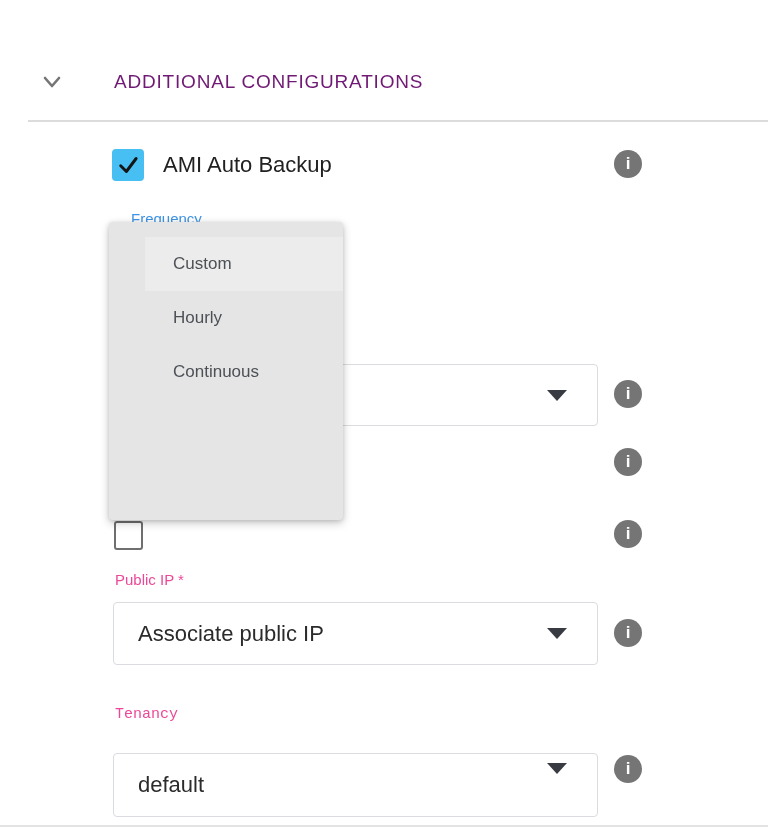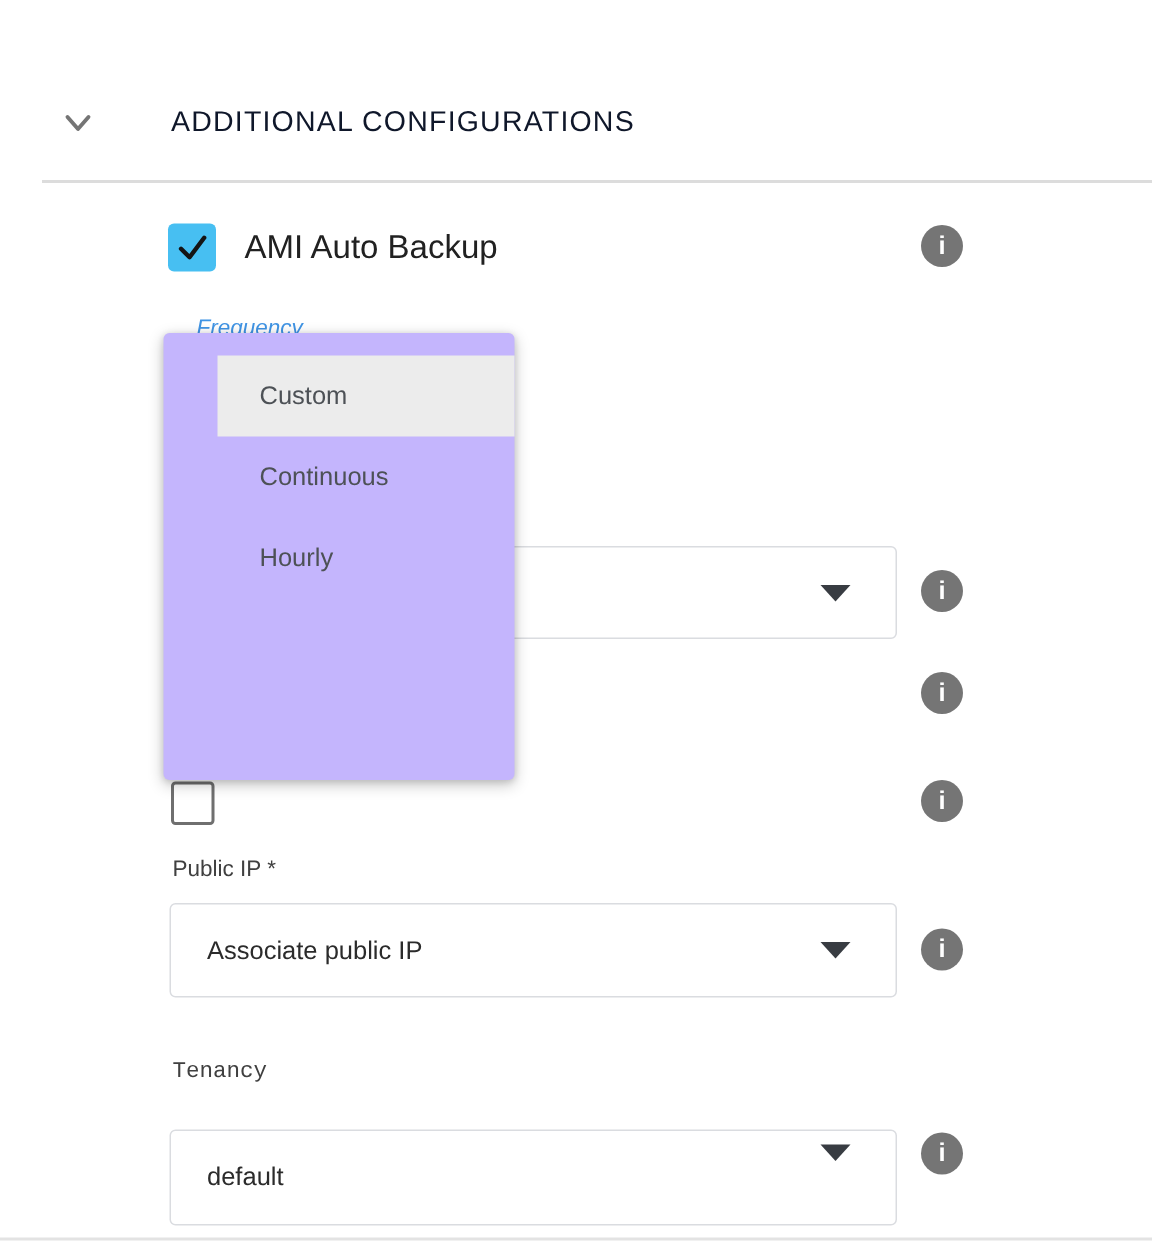--- a/index.html
+++ b/index.html
@@ -2,66 +2,66 @@
 <html><head>
 <meta charset="utf-8">
 <style>
   html,body{margin:0;padding:0;background:#fff;}
   .page{position:relative;width:768px;height:831px;background:#ffffff;overflow:hidden;
         font-family:"Liberation Sans", sans-serif;}
 
   
   .chevron{position:absolute;left:40px;top:70px;width:24px;height:24px;cursor:pointer;}
   .section-title{position:absolute;left:114px;top:71px;font-size:19px;line-height:22px;
-        color:#0f172a;letter-spacing:0.8px;}
+        color:#701a75;letter-spacing:0.8px;}
   .divider-top{position:absolute;left:28px;top:120px;width:740px;height:2px;background:#dcdcdc;}
   .divider-bottom{position:absolute;left:0;top:825px;width:768px;height:2px;background:#e3e3e3;}
 
   
   .cb-checked{position:absolute;left:112px;top:149px;width:32px;height:32px;border-radius:4px;
         background:#47bff2;display:flex;align-items:center;justify-content:center;cursor:pointer;}
   .cb-unchecked{position:absolute;left:114px;top:521px;width:29px;height:29px;border-radius:3px;
         background:#fff;border:2px solid #6f6f6f;box-sizing:border-box;cursor:pointer;z-index:1;}
   .cb-label{position:absolute;font-size:22px;color:#212121;line-height:20px;}
   .ami-label{left:163px;top:155px;}
   .mon-label{left:163px;top:514px;z-index:1;}
 
   
-  .field-label{position:absolute;font-size:15px;color:#404040;line-height:18px;}
-  .freq-label{left:131px;top:210px;color:#4094e4;z-index:1;font-style:italic;}
+  .field-label{position:absolute;font-size:15px;color:#ec4899;line-height:18px;}
+  .freq-label{left:131px;top:210px;color:#4094e4;z-index:1;}
   .pubip-label{left:115px;top:571px;}
   .tenancy-label{left:115px;top:706px;font-family:Liberation Mono, monospace;}
 
   
   .select-box{position:absolute;left:113px;width:485px;background:#fff;border:1px solid #dadce0;
         border-radius:4px;box-sizing:border-box;display:flex;align-items:center;
         padding-left:24px;cursor:pointer;}
   .select-freq{top:364px;height:62px;z-index:0;}
   .select-pubip{top:602px;height:63px;}
   .select-tenancy{top:753px;height:64px;}
-  .select-value{font-size:17px;color:#2b2b2b;}
+  .select-value{font-size:22px;color:#2b2b2b;}
   .caret{position:absolute;width:0;height:0;border-left:10px solid transparent;
         border-right:10px solid transparent;border-top:11px solid #383c42;}
   .caret-freq{left:547px;top:390px;}
   .caret-pubip{left:547px;top:628px;}
   .caret-tenancy{left:547px;top:763px;}
 
   
   .info{position:absolute;width:28px;height:28px;border-radius:50%;background:#757575;
         display:flex;align-items:center;justify-content:center;cursor:pointer;}
   .info span{color:#ffffff;font-size:17px;font-weight:bold;font-family:"Liberation Sans",sans-serif;}
   .info-ami{left:614px;top:150px;}
   .info-freq{left:614px;top:380px;}
   .info-row4{left:614px;top:448px;}
   .info-mon{left:614px;top:520px;}
   .info-pubip{left:614px;top:619px;}
   .info-tenancy{left:614px;top:755px;}
 
   
-  .menu{position:absolute;left:109px;top:222px;width:234px;height:298px;background:#c4b5fd;
+  .menu{position:absolute;left:109px;top:222px;width:234px;height:298px;background:#e5e5e5;
         border-radius:4px;box-shadow:0 3px 10px rgba(0,0,0,0.22),0 1px 4px rgba(0,0,0,0.12);
         padding-top:15px;box-sizing:border-box;z-index:10;padding-left:36px;}
   .menu-item{height:54px;display:flex;align-items:center;padding-left:28px;font-size:17px;
         color:#4d5156;cursor:pointer;}
   .menu-item.highlighted{background:#ececec;}
 </style>
 </head>
 <body>
 
 <div class="page">
@@ -97,22 +97,22 @@
     <span>i</span>
   </div>
 
   <div class="cb-unchecked"></div>
   <div class="info info-mon">
     <span>i</span>
   </div>
 
   <div class="menu">
     <div class="menu-item highlighted">Custom</div>
+    <div class="menu-item">Hourly</div>
     <div class="menu-item">Continuous</div>
-    <div class="menu-item">Hourly</div>
   </div>
 
   <div class="field-label pubip-label">Public IP *</div>
   <div class="select-box select-pubip">
     <span class="select-value">Associate public IP</span>
   </div>
   <div class="caret caret-pubip"></div>
   <div class="info info-pubip">
     <span>i</span>
   </div>

